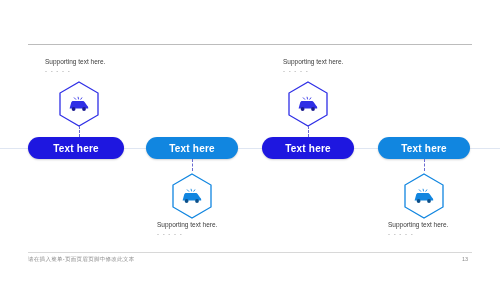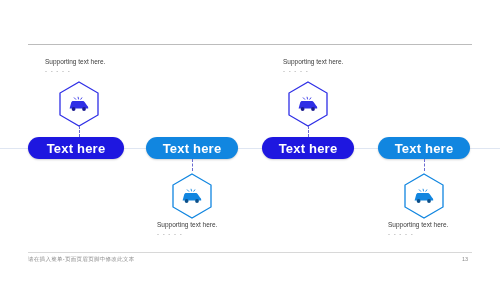--- a/index.html
+++ b/index.html
@@ -39,21 +39,21 @@
   }
   
   .pill {
     position: absolute;
     height: 22px;
     border-radius: 11px;
     display: flex;
     align-items: center;
     justify-content: center;
     color: #ffffff;
-    font-size: 13px;
+    font-size: 10px;
     font-weight: bold;
     letter-spacing: 0.2px;
     box-shadow: 0 1px 2px rgba(0,0,0,0.18);
   }
   .pill-1 { left: 28px;  top: 137px; width: 96px; background: #1e17e0; }
   .pill-2 { left: 146px; top: 137px; width: 92px; background: #1186e0; }
   .pill-3 { left: 262px; top: 137px; width: 92px; background: #1e17e0; }
   .pill-4 { left: 378px; top: 137px; width: 92px; background: #1186e0; }
 
   

